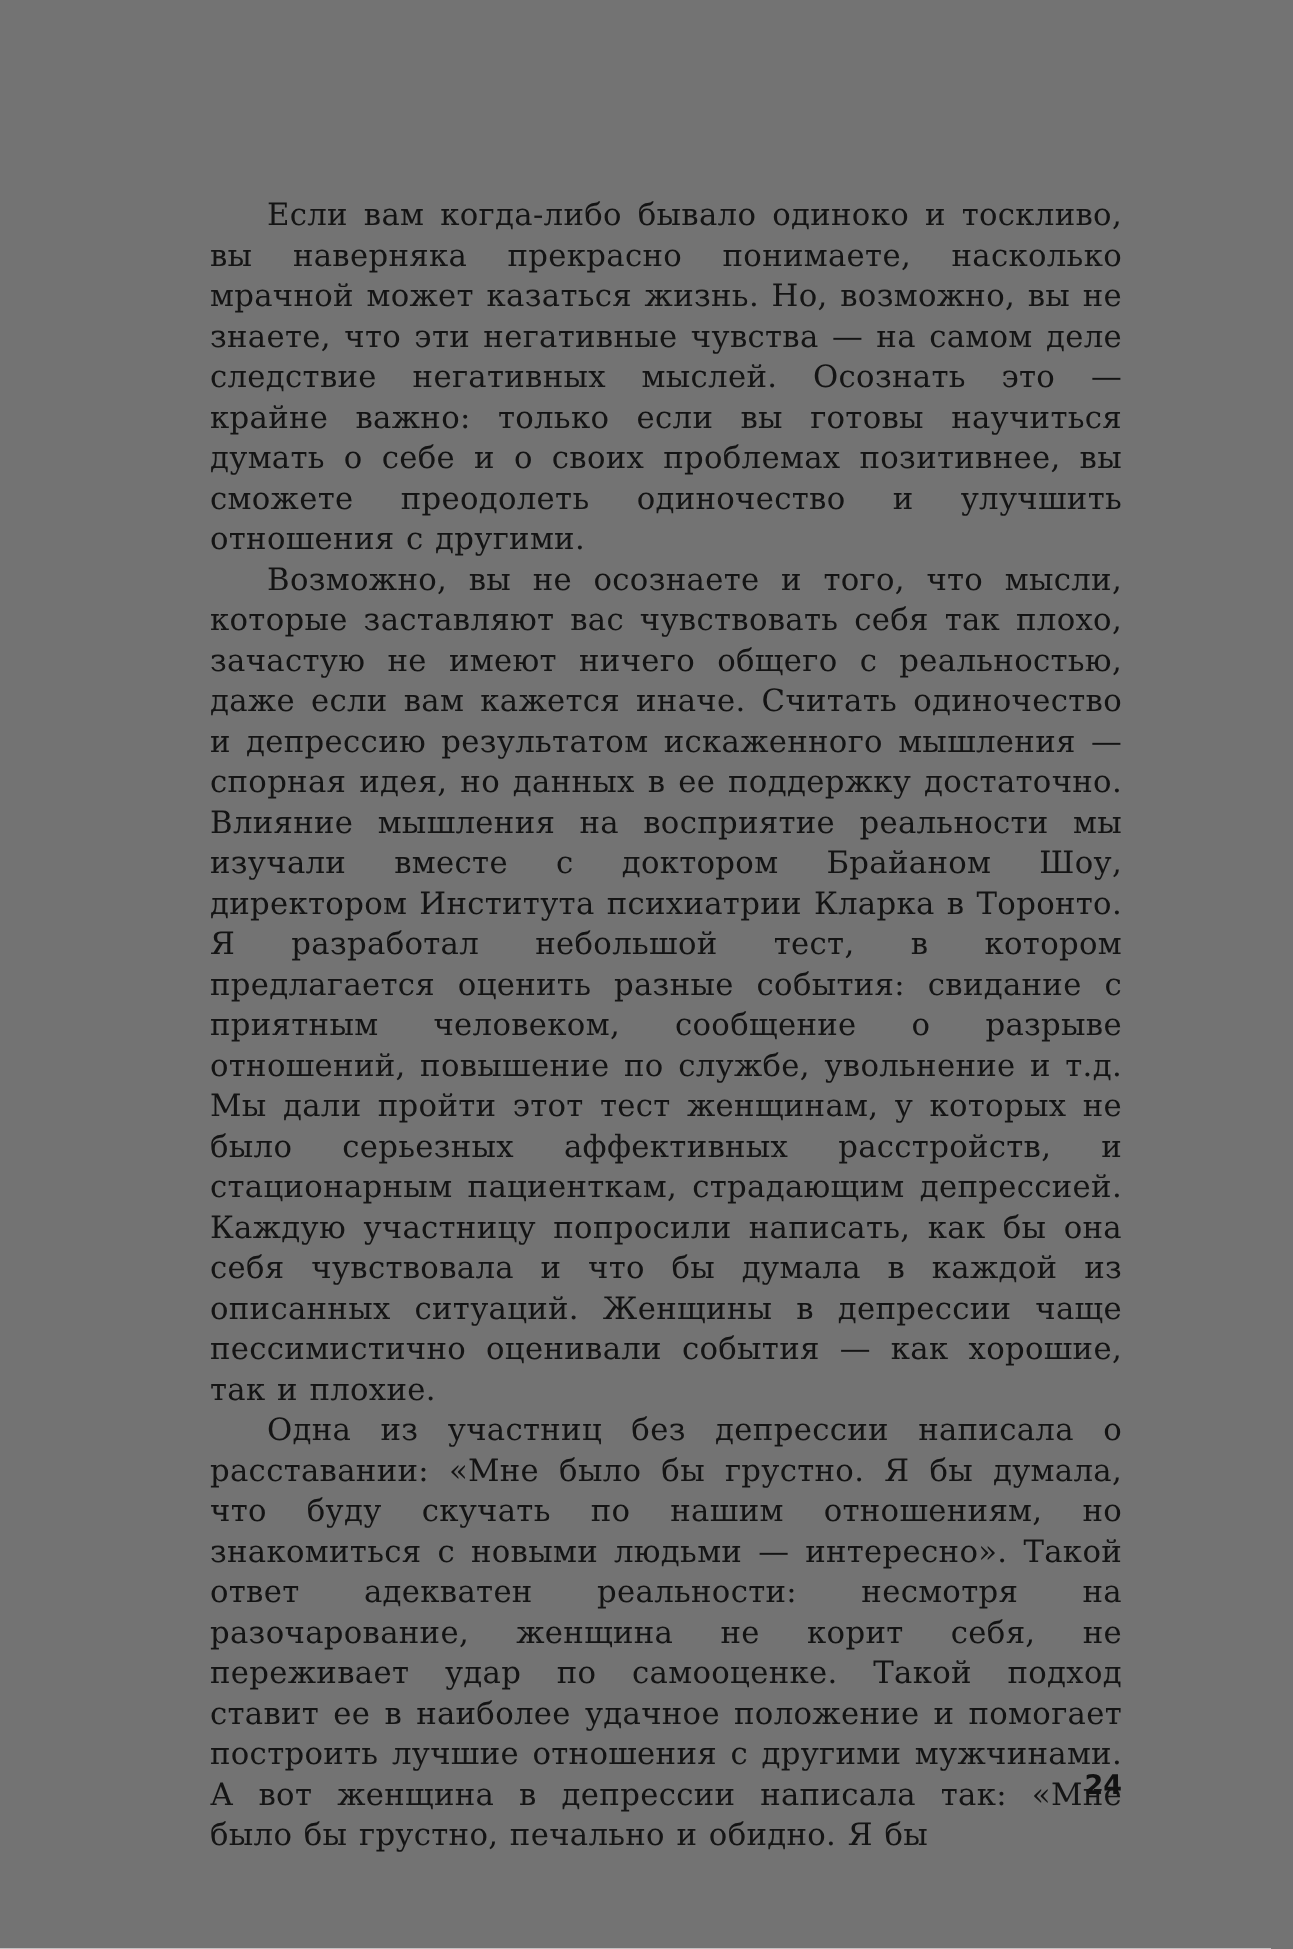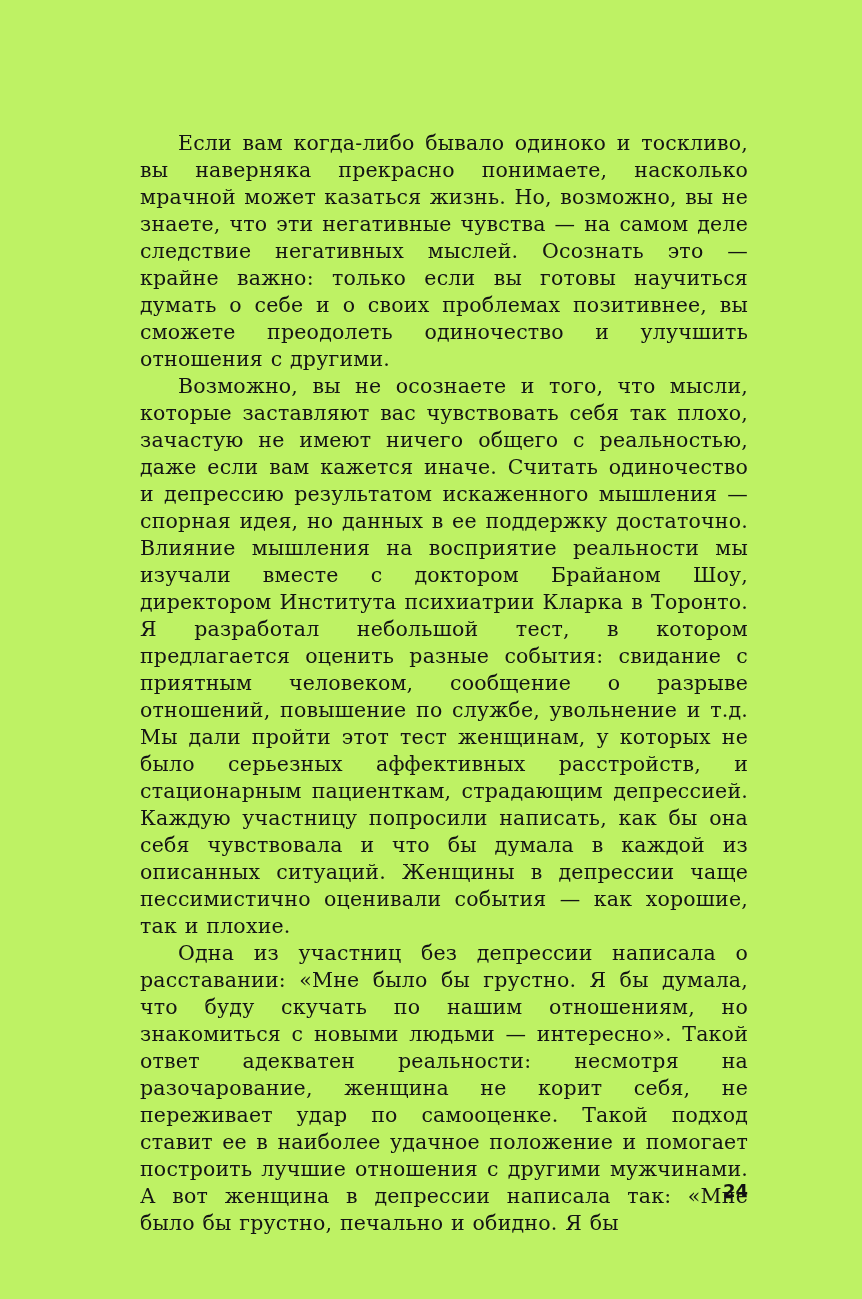--- a/index.html
+++ b/index.html
@@ -4,21 +4,21 @@
 <style>
   html, body {
     margin: 0;
     padding: 0;
     background: #ffffff;
   }
   .page {
     position: relative;
     width: 862px;
     height: 1299px;
-    background: #bef264;
+    background: #737373;
     overflow: hidden;
     font-family: "DejaVu Serif", "Liberation Serif", serif;
     color: #111111;
   }
   .text-block {
     position: absolute;
     left: 140px;
     top: 130px;
     width: 608px;
   }

